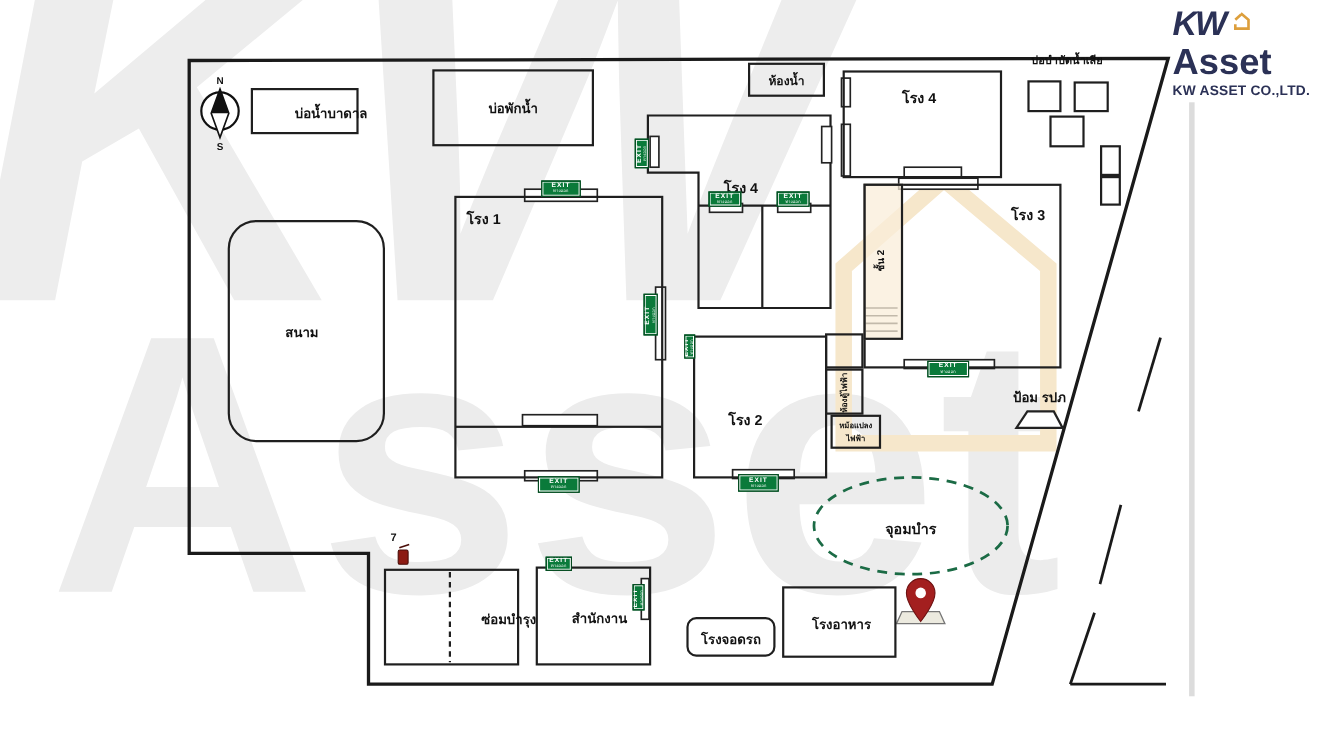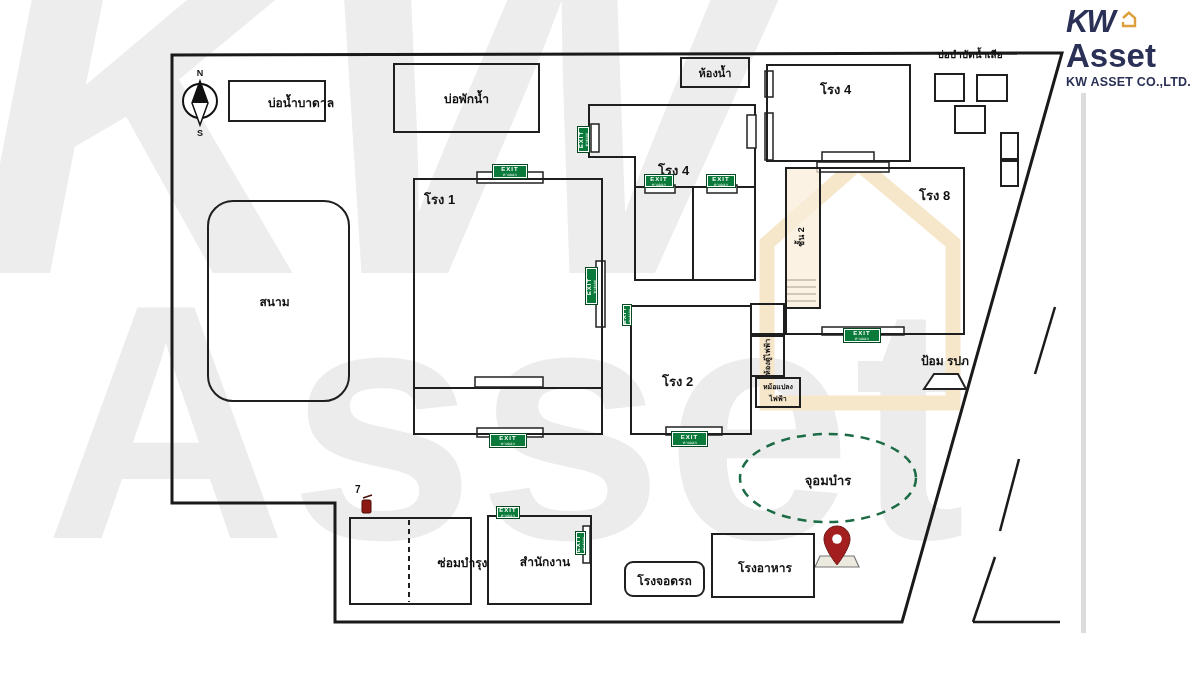--- a/index.html
+++ b/index.html
@@ -149,21 +149,21 @@
   <div class="bld" style="left:1000px;top:132px;width:19px;height:28px;"></div>
   <div class="bld" style="left:1000px;top:160px;width:19px;height:27px;"></div>
 
   <div class="lbl" style="left:228px;top:93px;width:118px;padding-left:14px;">บ่อน้ำบาดาล</div>
   <div class="lbl" style="left:393px;top:89px;width:147px;">บ่อพักน้ำ</div>
   <div class="lbl" style="left:680px;top:64px;width:70px;font-size:11px;">ห้องน้ำ</div>
   <div class="lbl" style="left:207px;top:292px;width:135px;">สนาม</div>
   <div class="lbl ul" style="left:424px;top:189px;text-align:right;">โรง 1</div>
   <div class="lbl ul" style="left:658px;top:160px;">โรง 4</div>
   <div class="lbl ul" style="left:820px;top:79px;">โรง 4</div>
-  <div class="lbl ul" style="left:919px;top:185px;">โรง 8</div>
+  <div class="lbl ul" style="left:919px;top:185px;">โรง 3</div>
   <div class="lbl ul" style="left:662px;top:371px;">โรง 2</div>
   <div class="lbl rot" style="left:771px;top:230px;width:60px;font-size:9px;">ชั้น 2</div>
   <div class="lbl" style="left:920px;top:47px;width:100px;font-size:10px;">บ่อบำบัดน้ำเสีย</div>
   <div class="lbl rot" style="left:737px;top:351px;width:60px;font-size:7.5px;">ห้องตู้ไฟฟ้า</div>
   <div class="lbl tiny" style="left:755px;top:381px;width:46px;">หม้อแปลง</div>
   <div class="lbl tiny" style="left:755px;top:393px;width:46px;">ไฟฟ้า</div>
   <div class="lbl" style="left:349px;top:553px;width:147px;padding-left:40px;">ซ่อมบำรุง</div>
   <div class="lbl" style="left:487px;top:552px;width:116px;">สำนักงาน</div>
   <div class="lbl" style="left:624px;top:571px;width:81px;">โรงจอดรถ</div>
   <div class="lbl" style="left:711px;top:558px;width:108px;">โรงอาหาร</div>

